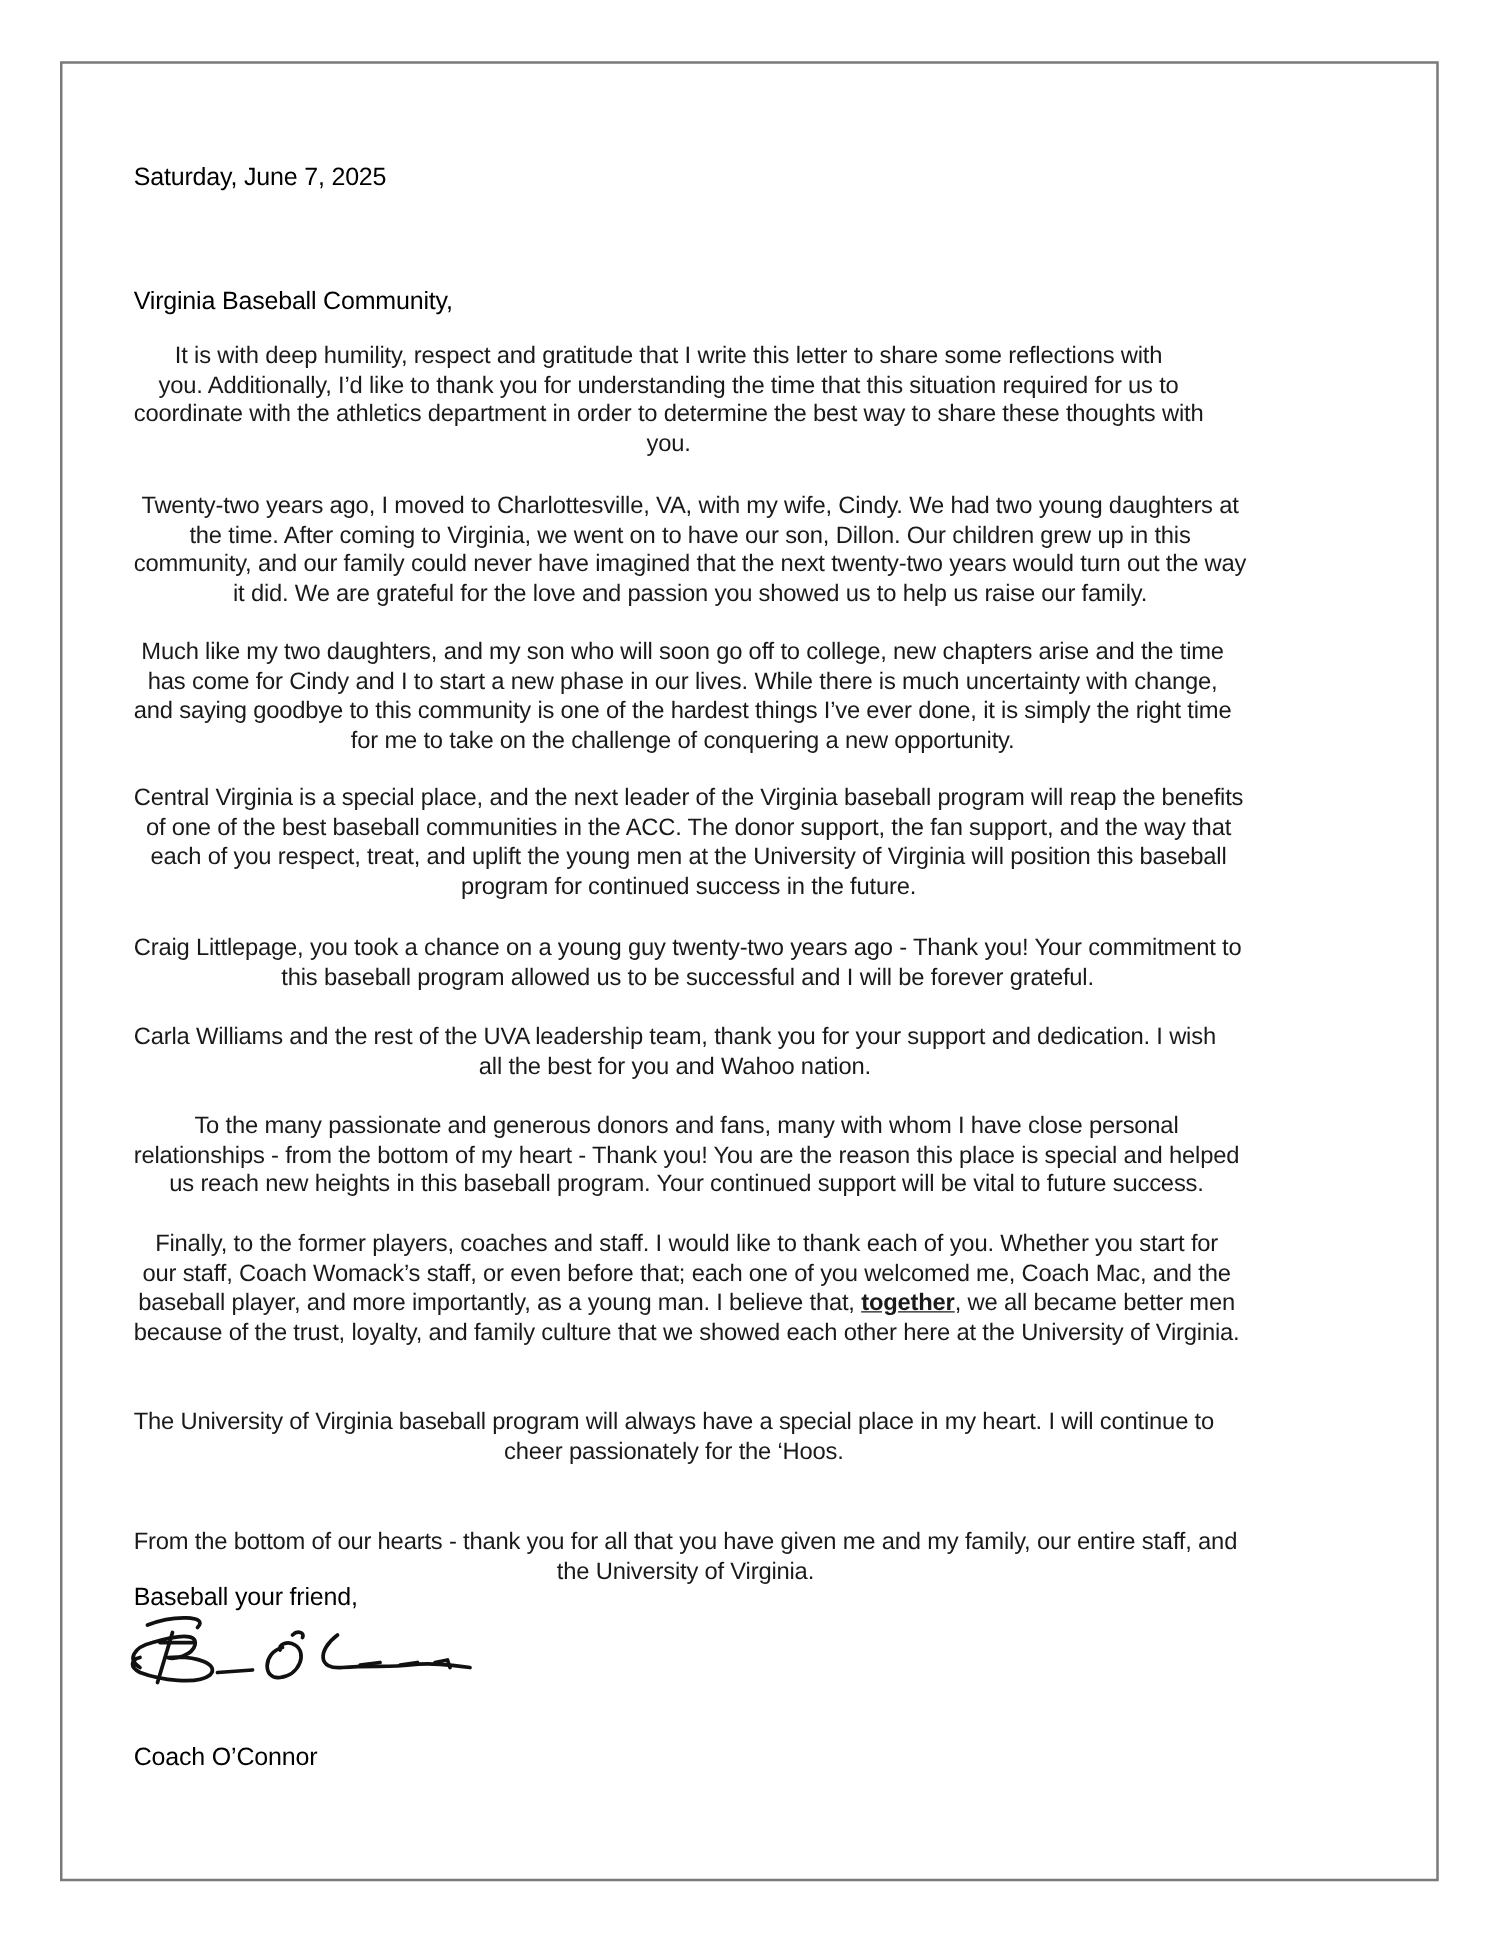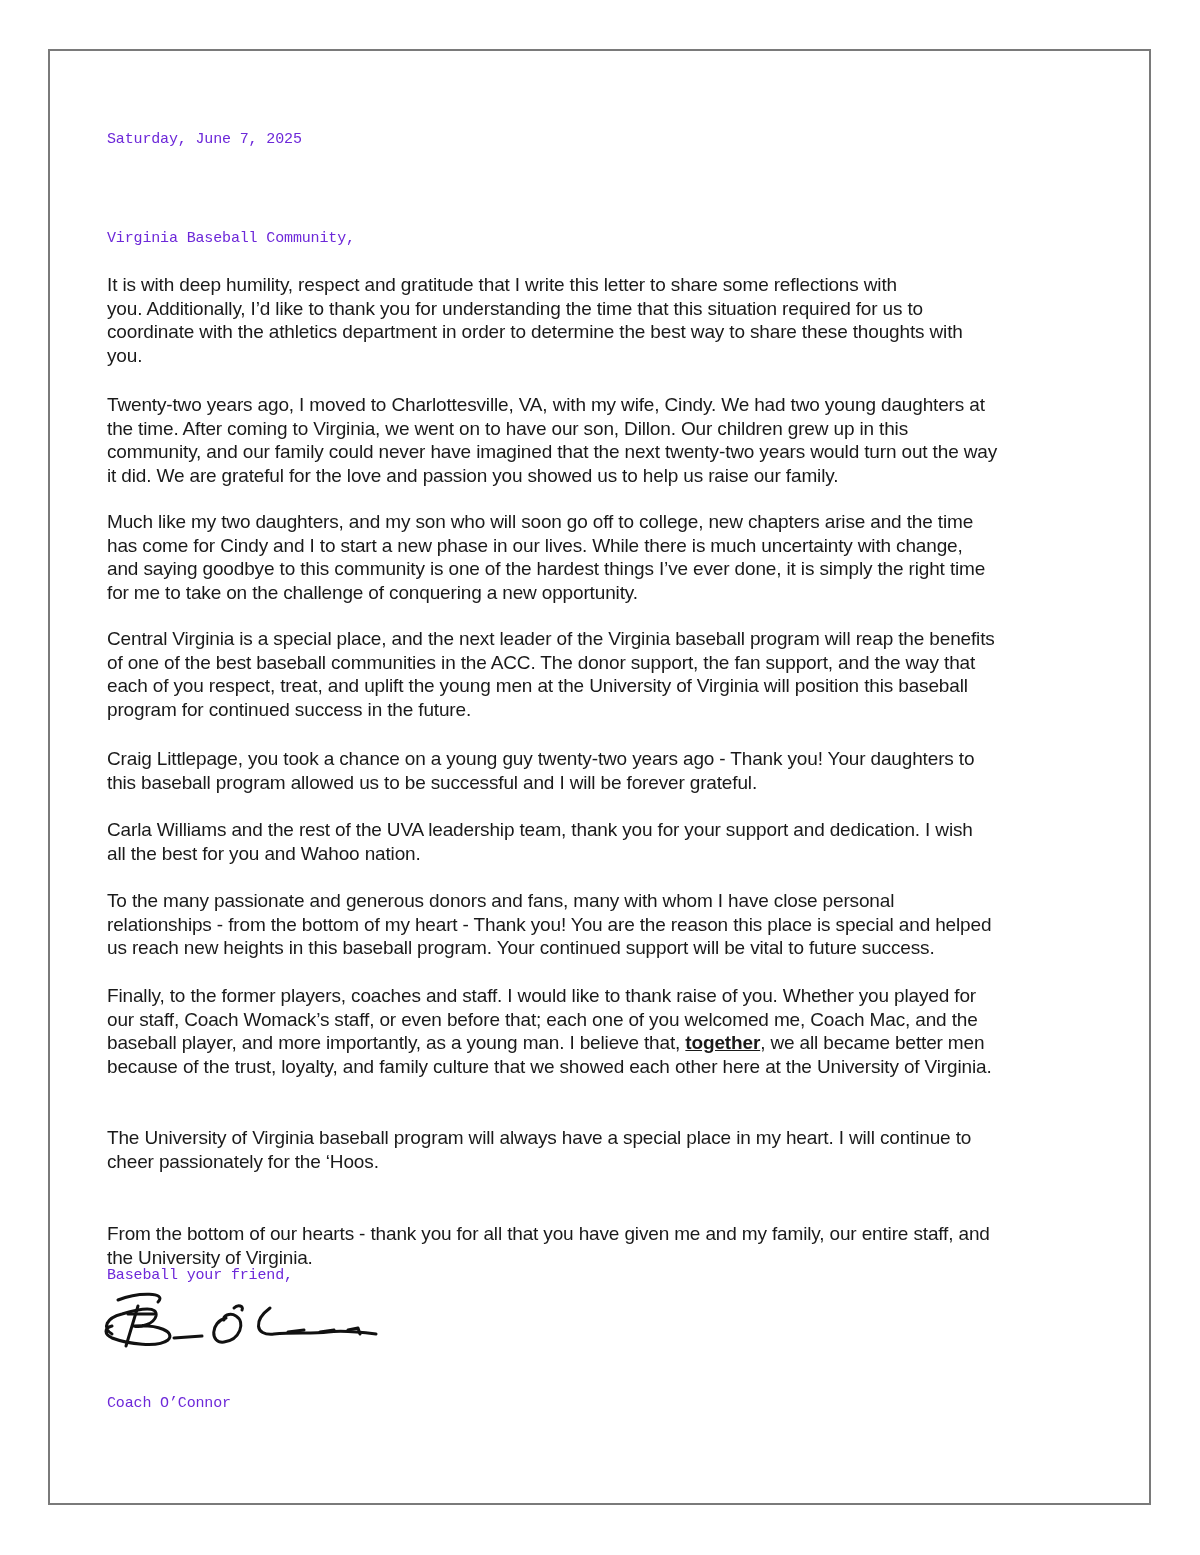--- a/index.html
+++ b/index.html
@@ -3,26 +3,26 @@
 <meta charset="utf-8">
 <style>
   html, body { margin:0; padding:0; background:#ffffff; }
   body { width:1200px; height:1555px; position:relative; overflow:hidden; }
   .page {
     position:absolute; left:48px; top:49px; width:1103px; height:1456px;
     border:2px solid #7a7a7a; box-sizing:border-box; background:#fff;
   }
   .text {
     position:absolute; left:107px;
-    font-family:Liberation Mono, monospace;
-    font-size:15px; color:#6d28d9; white-space:nowrap;
+    font-family:Liberation Sans, sans-serif;
+    font-size:20px; color:#000000; white-space:nowrap;
     letter-spacing:-0.15px;
   }
   .para { position:absolute; left:107px; font-family:"Liberation Sans", sans-serif; font-size:19px; color:#1a1a1a; }
-  .para .ln { display:block; height:23.5px; line-height:23.5px; white-space:nowrap; letter-spacing:-0.15px; }
+  .para .ln { display:block; height:23.5px; line-height:23.5px; white-space:nowrap; letter-spacing:-0.15px;text-align:center; }
   .bold-u { font-weight:bold; text-decoration:underline; }
   .sig { position:absolute; left:98px; top:1288px; width:290px; height:62px; }
 </style>
 </head>
 <body>
 
 <div class="page"></div>
 
 <div class="text" style="top:131px;">Saturday, June 7, 2025</div>
 
@@ -50,37 +50,37 @@
 </div>
 
 <div class="para" style="top:627px;">
   <span class="ln">Central Virginia is a special place, and the next leader of the Virginia baseball program will reap the benefits</span>
   <span class="ln">of one of the best baseball communities in the ACC.  The donor support, the fan support, and the way that</span>
   <span class="ln">each of you respect, treat, and uplift the young men at the University of Virginia will position this baseball</span>
   <span class="ln">program for continued success in the future.</span>
 </div>
 
 <div class="para" style="top:747px;">
-  <span class="ln">Craig Littlepage, you took a chance on a young guy twenty-two years ago - Thank you!  Your daughters to</span>
+  <span class="ln">Craig Littlepage, you took a chance on a young guy twenty-two years ago - Thank you!  Your commitment to</span>
   <span class="ln">this baseball program allowed us to be successful and I will be forever grateful.</span>
 </div>
 
 <div class="para" style="top:818px;">
   <span class="ln">Carla Williams and the rest of the UVA leadership team, thank you for your support and dedication.  I wish</span>
   <span class="ln">all the best for you and Wahoo nation.</span>
 </div>
 
 <div class="para" style="top:889px;">
   <span class="ln">To the many passionate and generous donors and fans, many with whom I have close personal</span>
   <span class="ln">relationships - from the bottom of my heart - Thank you!  You are the reason this place is special and helped</span>
   <span class="ln">us reach new heights in this baseball program.  Your continued support will be vital to future success.</span>
 </div>
 
 <div class="para" style="top:984px;">
-  <span class="ln">Finally, to the former players, coaches and staff.  I would like to thank raise of you.  Whether you played for</span>
+  <span class="ln">Finally, to the former players, coaches and staff.  I would like to thank each of you.  Whether you start for</span>
   <span class="ln">our staff, Coach Womack’s staff, or even before that; each one of you welcomed me, Coach Mac, and the</span>
   <span class="ln"><span>baseball player, and more importantly, as a young man.  I believe that, </span><span class="bold-u">together</span><span>, we all became better men</span></span>
   <span class="ln">because of the trust, loyalty, and family culture that we showed each other here at the University of Virginia.</span>
 </div>
 
 <div class="para" style="top:1126px;">
   <span class="ln">The University of Virginia baseball program will always have a special place in my heart.  I will continue to</span>
   <span class="ln">cheer passionately for the ‘Hoos.</span>
 </div>
 

